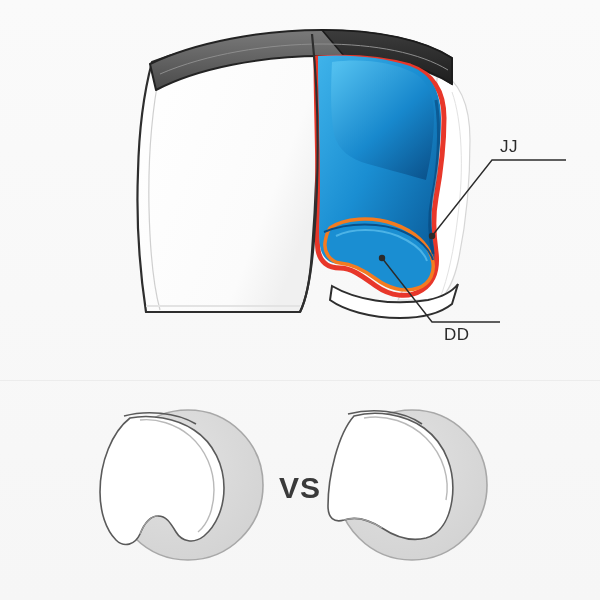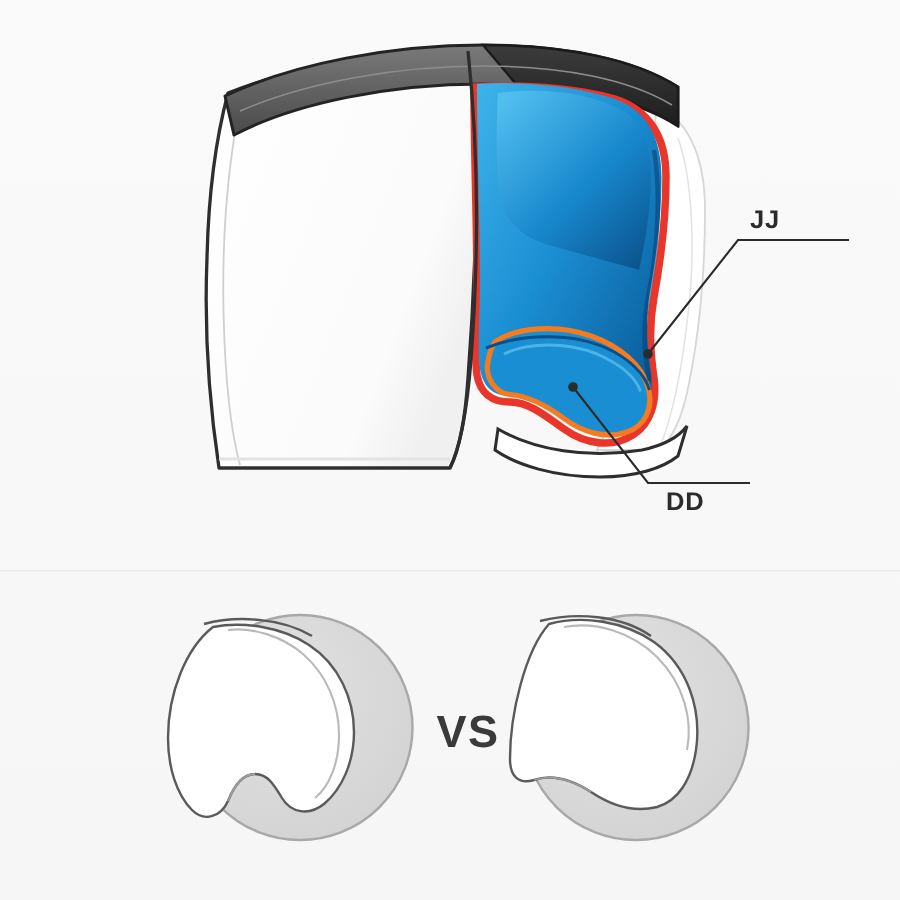--- a/index.html
+++ b/index.html
@@ -18,25 +18,24 @@
     width: 600px;
     height: 600px;
     background: linear-gradient(180deg, #fafafa 0%, #f6f6f6 100%);
   }
   .panel-top {
     position: absolute;
     left: 0;
     top: 0;
     width: 488px;
     height: 380px;
-    font-weight: bold;
   }
   .panel-bottom {
     position: absolute;
-    left: 12px;
+    left: 0;
     top: 380px;
     width: 581px;
     height: 220px;
   }
   .divider {
     position: absolute;
     left: 0;
     top: 380px;
     width: 600px;
     height: 1px;

